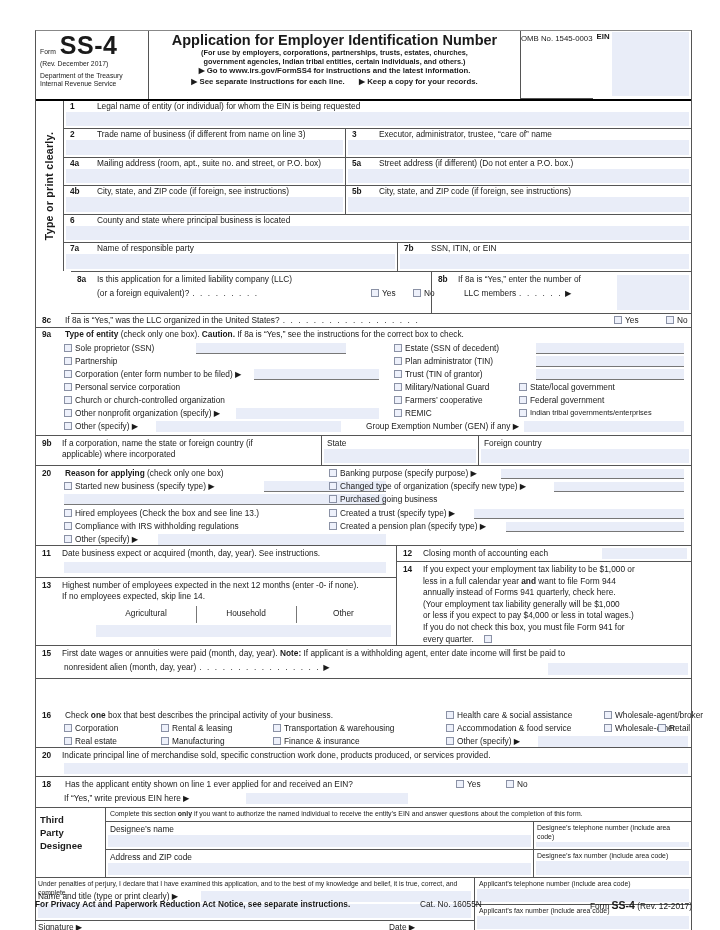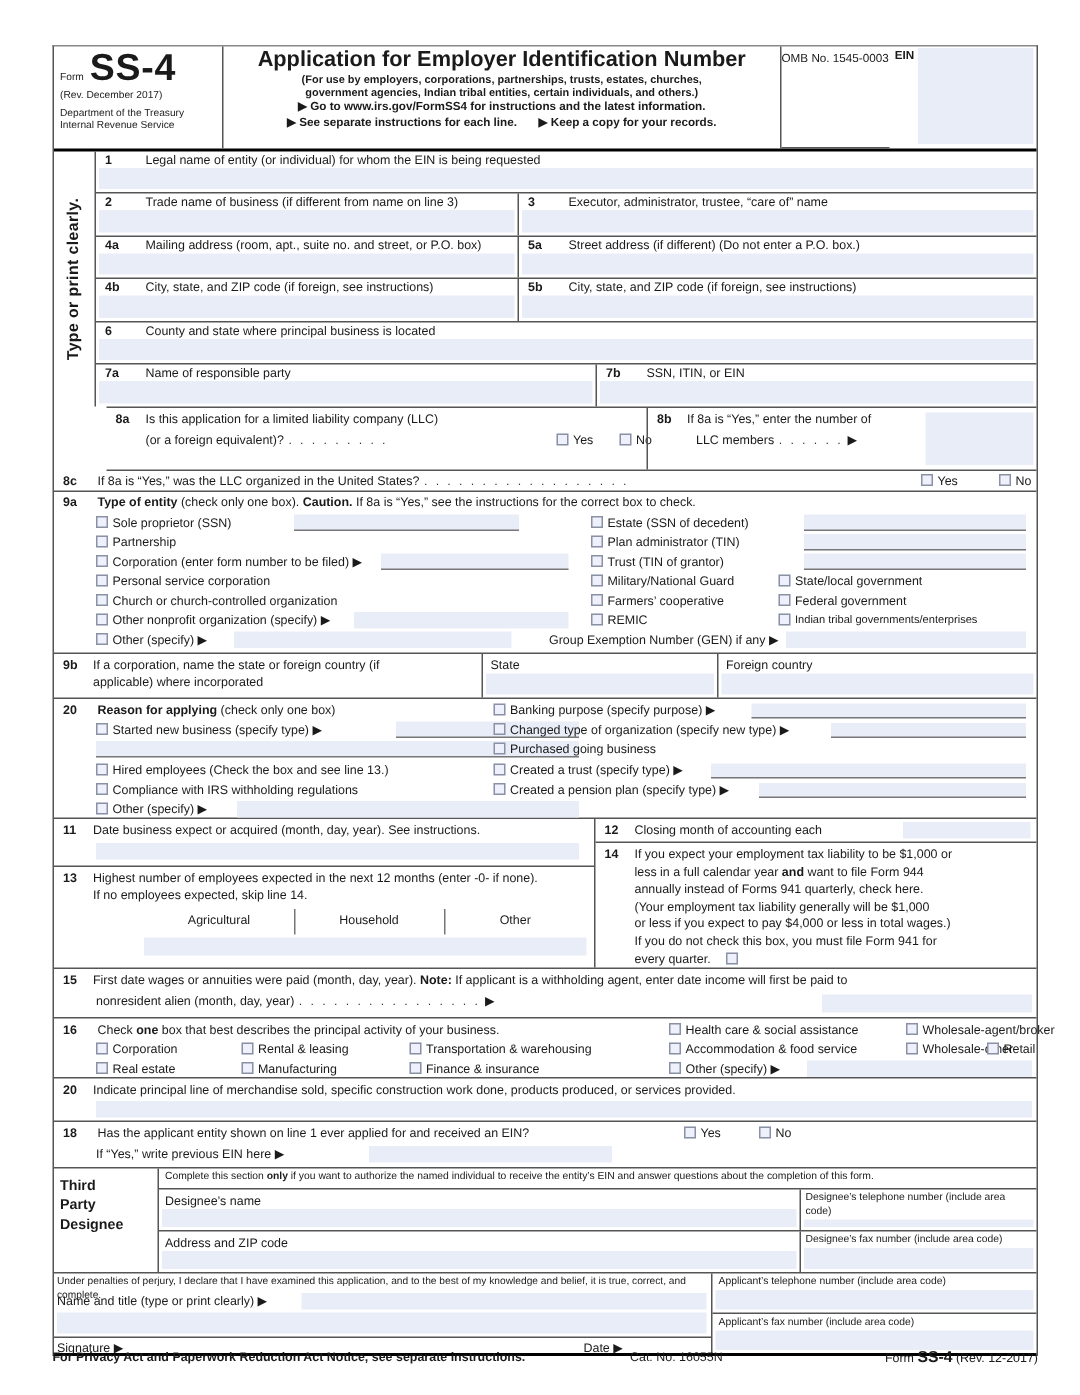--- a/index.html
+++ b/index.html
@@ -421,21 +421,21 @@
         <span><span>First date wages or annuities were paid (month, day, year). </span><span class="b">Note:</span><span> If applicant is a withholding agent, enter date income will first be paid to</span></span>
       </div>
       <div class="pos" style="left:28px;top:16px;">
         <span>nonresident alien (month, day, year)</span>
         <span class="dots">. . . . . . . . . . . . . . . .</span>
         <span>▶</span>
       </div>
       <div class="f" style="position:absolute;left:512px;top:17px;width:140px;height:12px;"></div>
     </div>
 
-    <div class="row" style="height:40px;">
+    <div class="row" style="height:40px;margin-top:29px;">
       <div class="pos" style="left:0;top:2px;">
         <span class="n2">16</span>
         <span><span>Check </span><span class="b">one</span><span> box that best describes the principal activity of your business.</span></span>
       </div>
       <div class="pos" style="left:410px;top:2px;">
           <span class="cb"></span>
           <span>Health care &amp; social assistance</span>
         </div>
       <div class="pos" style="left:568px;top:2px;">
           <span class="cb"></span>

